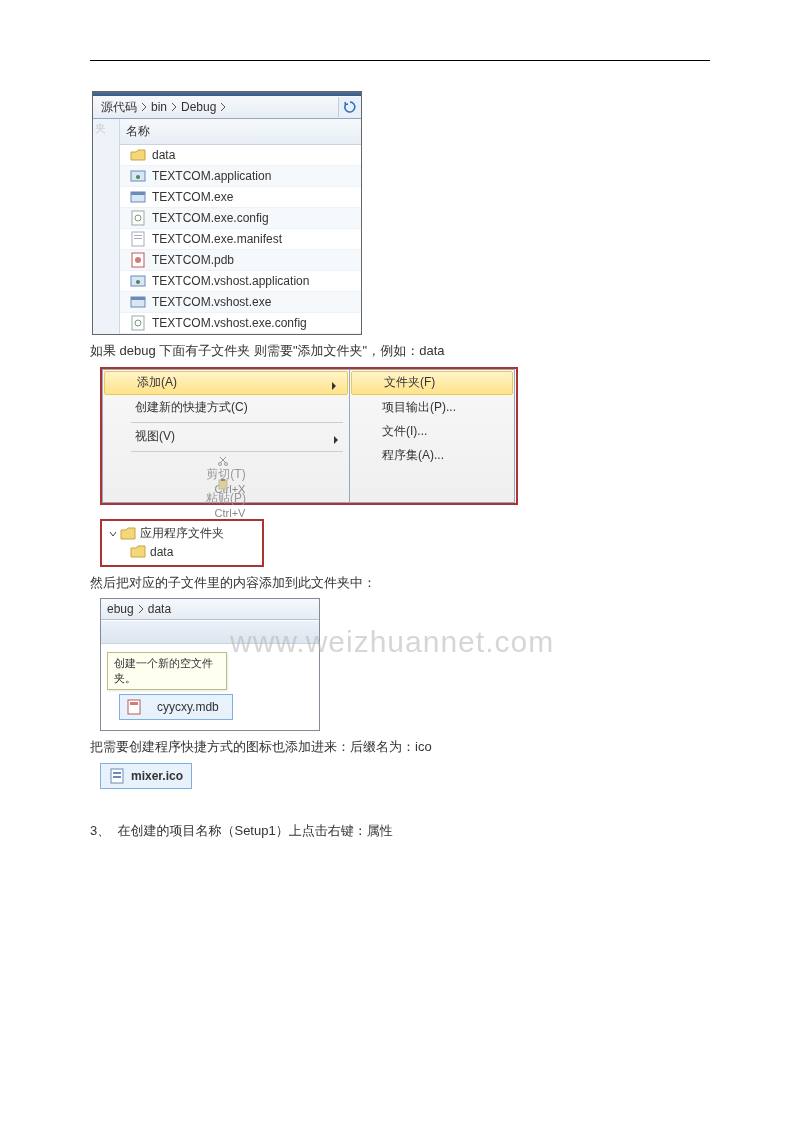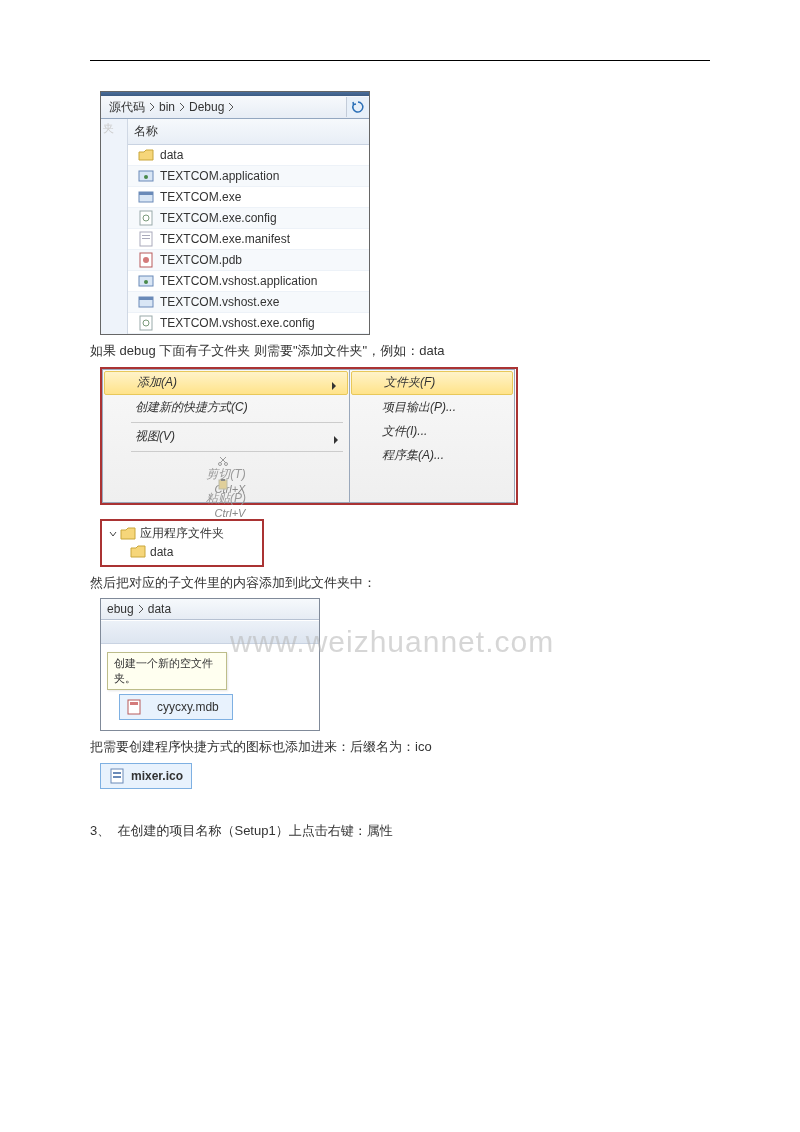--- a/index.html
+++ b/index.html
@@ -20,21 +20,21 @@
     margin: 0 0 30px 0;
   }
   .para {
     font-size: 13px;
     margin: 6px 0;
     line-height: 1.5;
   }
   
   .explorer {
     width: 268px;
-    margin-left: 10px;
+    margin-left: 2px;
     border: 1px solid #666;
     background: #eab308;
     font-size: 12px;
   }
   .explorer .titlebar {
     height: 4px;
     background: linear-gradient(#4a6e9c, #3c5a82);
   }
   .explorer .crumbbar {
     display: flex;
@@ -99,21 +99,20 @@
     display: flex;
     margin-left: 10px;
     border: 2px solid #a33;
     width: 414px;
     background: #fff;
   }
   .menu {
     background: linear-gradient(#f8f8f8, #efefef);
     border: 1px solid #9aa8bb;
     font-size: 12px;
-    font-style: italic;
   }
   .menu.left { width: 246px; }
   .menu.right { width: 164px; border-left: none; }
   .mitem {
     display: flex;
     align-items: center;
     height: 24px;
     padding: 0 8px;
     position: relative;
   }

